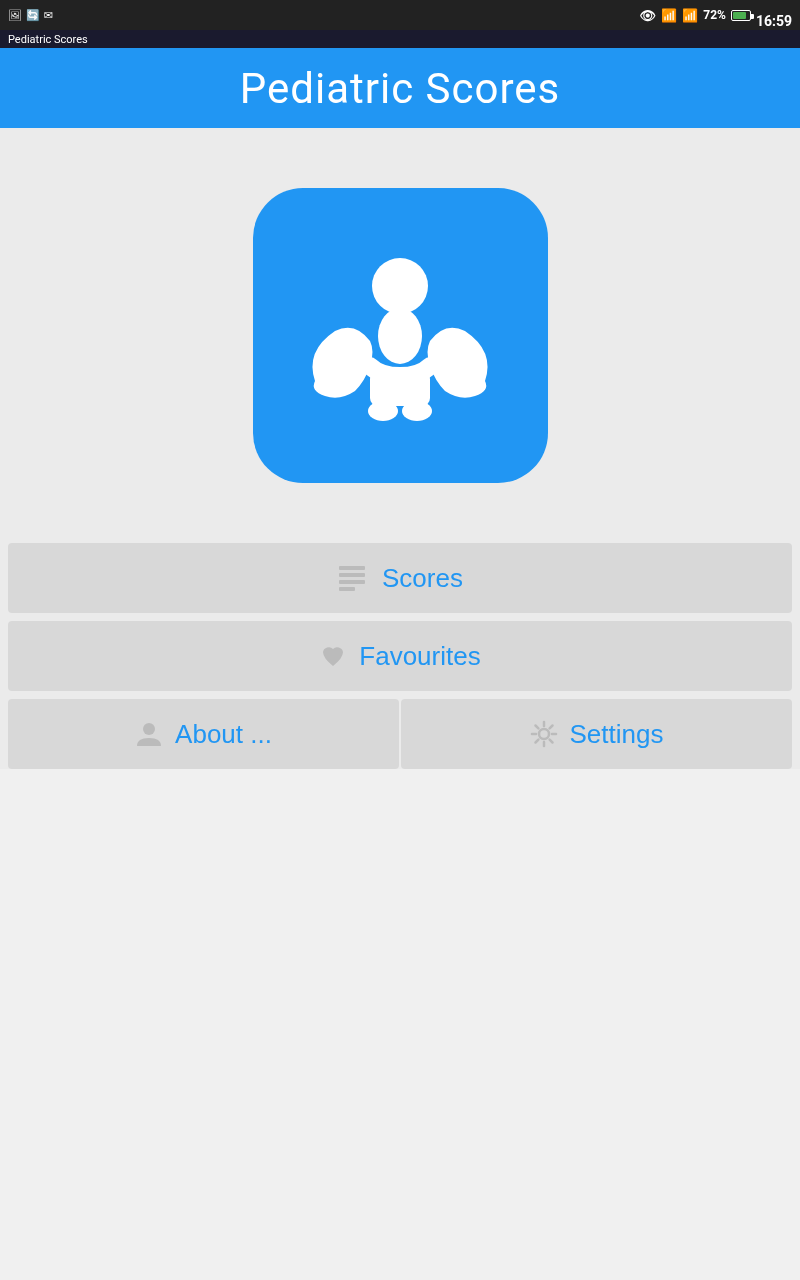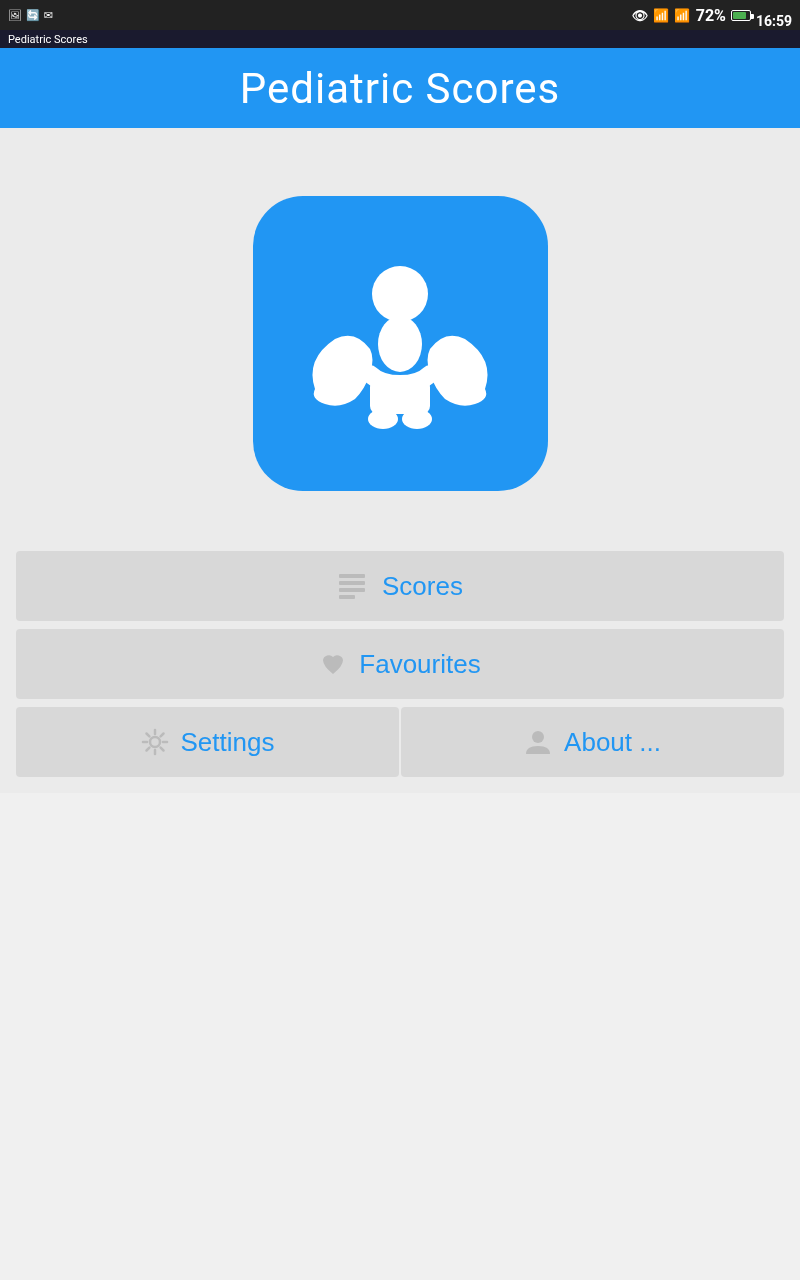--- a/index.html
+++ b/index.html
@@ -91,21 +91,21 @@
       color: white;
       font-size: 42px;
       font-weight: 400;
       letter-spacing: 1px;
     }
 
     
     .content-area {
       width: 800px;
       background: #ebebeb;
-      padding: 8px;
+      padding: 0;
     }
 
     
     .logo-section {
       display: flex;
       align-items: center;
       justify-content: center;
       padding: 60px 0 60px 0;
     }
 
@@ -187,21 +187,21 @@
   <div class="status-left">
 
     <span>🖼</span>
     <span>🔄</span>
     <span>✉</span>
   </div>
   <div class="status-right">
     <span style="font-size:13px;">👁</span>
     <span style="font-size:13px;">📶</span>
     <span style="font-size:13px;">📶</span>
-    <span style="font-size:16px;">72%</span>
+    <span style="font-size:12px;">72%</span>
     <div class="battery-body">
       <div class="battery-fill"></div>
     </div>
     <span style="font-size:14px;font-weight:bold;margin-top:12px;">16:59</span>
   </div>
 </div>
 
 <div class="title-bar-small">
   <span>Pediatric Scores</span>
 </div>
@@ -262,31 +262,31 @@
           </svg>
         </span>
         <span class="btn-label">Favourites</span>
       </button>
     </div>
 
     <div class="menu-row-half">
       <button class="menu-btn-half">
         <span class="btn-icon">
           <svg width="28" height="28" viewBox="0 0 28 28">
+            <circle cx="14" cy="9" r="6" fill="#bbb"></circle>
+            <path d="M2,26 Q2,18 14,18 Q26,18 26,26" fill="#bbb"></path>
+          </svg>
+        </span>
+        <span class="btn-label">About ...</span>
+      </button>
+      <button class="menu-btn-half">
+        <span class="btn-icon">
+          <svg width="28" height="28" viewBox="0 0 28 28">
             <circle cx="14" cy="14" r="5" fill="none" stroke="#bbb" stroke-width="2.5"></circle>
             <path d="M14,2 L14,6 M14,22 L14,26 M2,14 L6,14 M22,14 L26,14 M5.5,5.5 L8.4,8.4 M19.6,19.6 L22.5,22.5 M22.5,5.5 L19.6,8.4 M8.4,19.6 L5.5,22.5" stroke="#bbb" stroke-width="2.5" stroke-linecap="round"></path>
           </svg>
         </span>
         <span class="btn-label">Settings</span>
       </button>
-      <button class="menu-btn-half">
-        <span class="btn-icon">
-          <svg width="28" height="28" viewBox="0 0 28 28">
-            <circle cx="14" cy="9" r="6" fill="#bbb"></circle>
-            <path d="M2,26 Q2,18 14,18 Q26,18 26,26" fill="#bbb"></path>
-          </svg>
-        </span>
-        <span class="btn-label">About ...</span>
-      </button>
     </div>
 
   </div>
 </div>
 
 </body></html>

